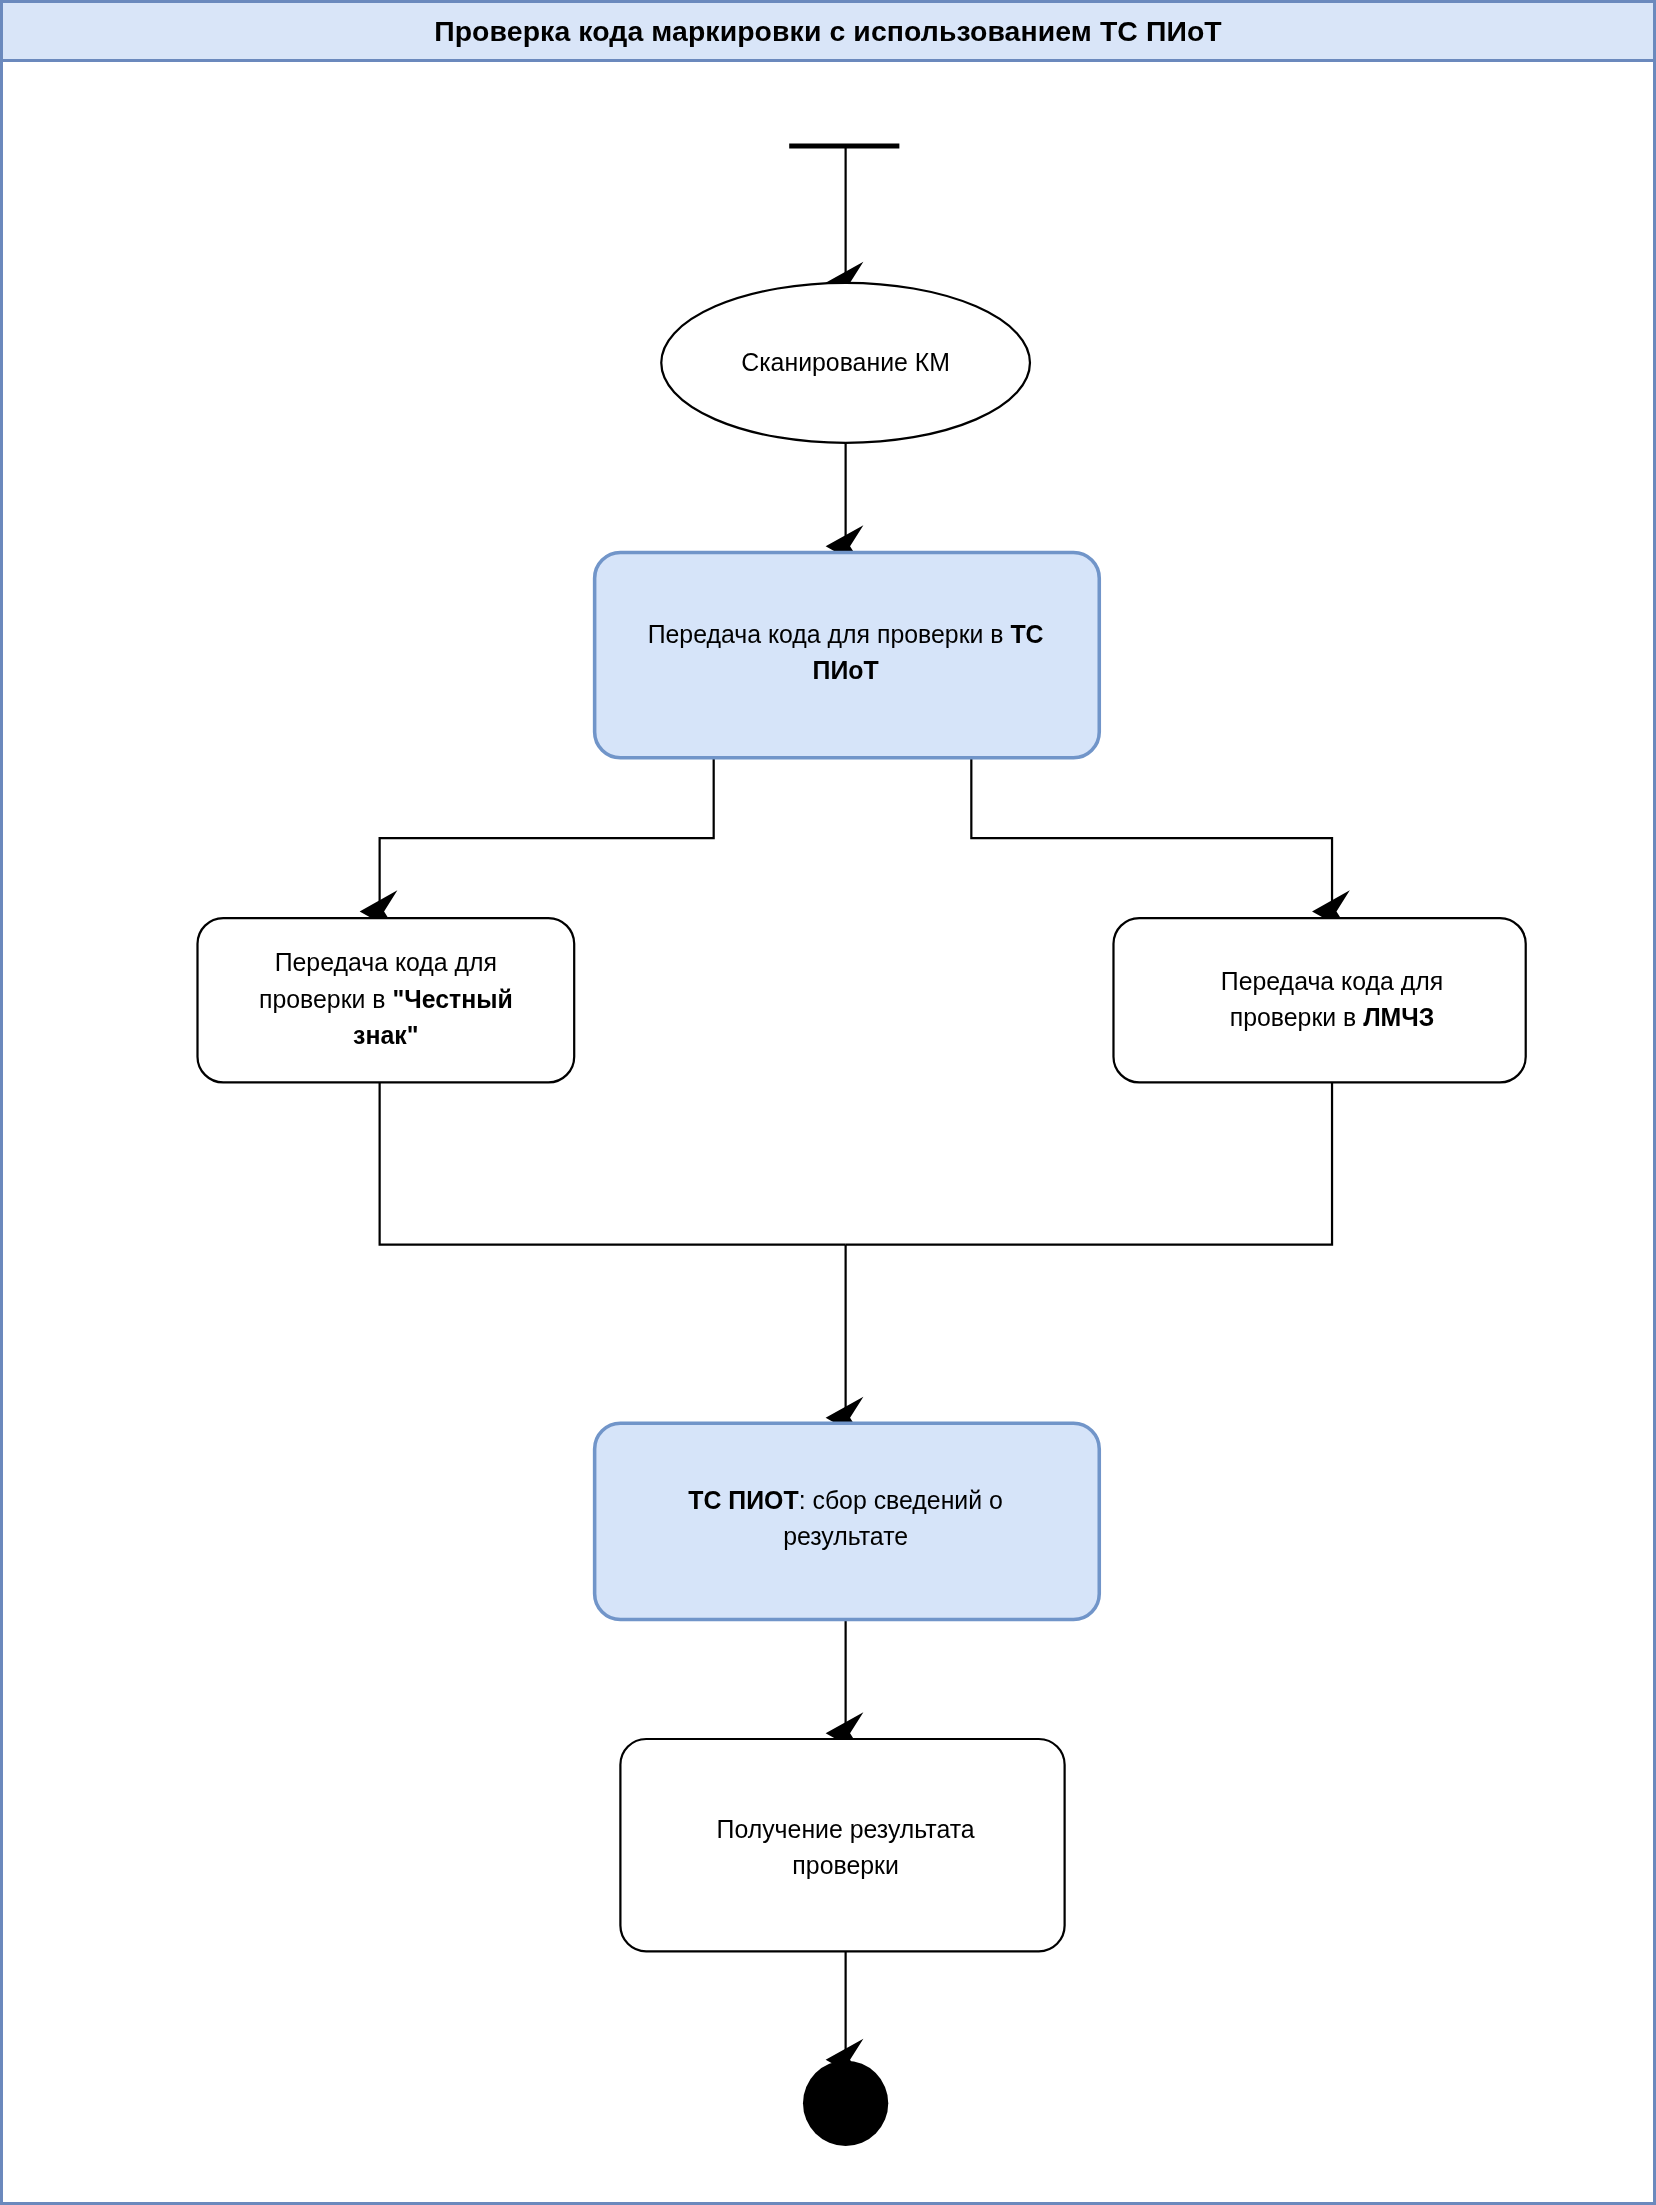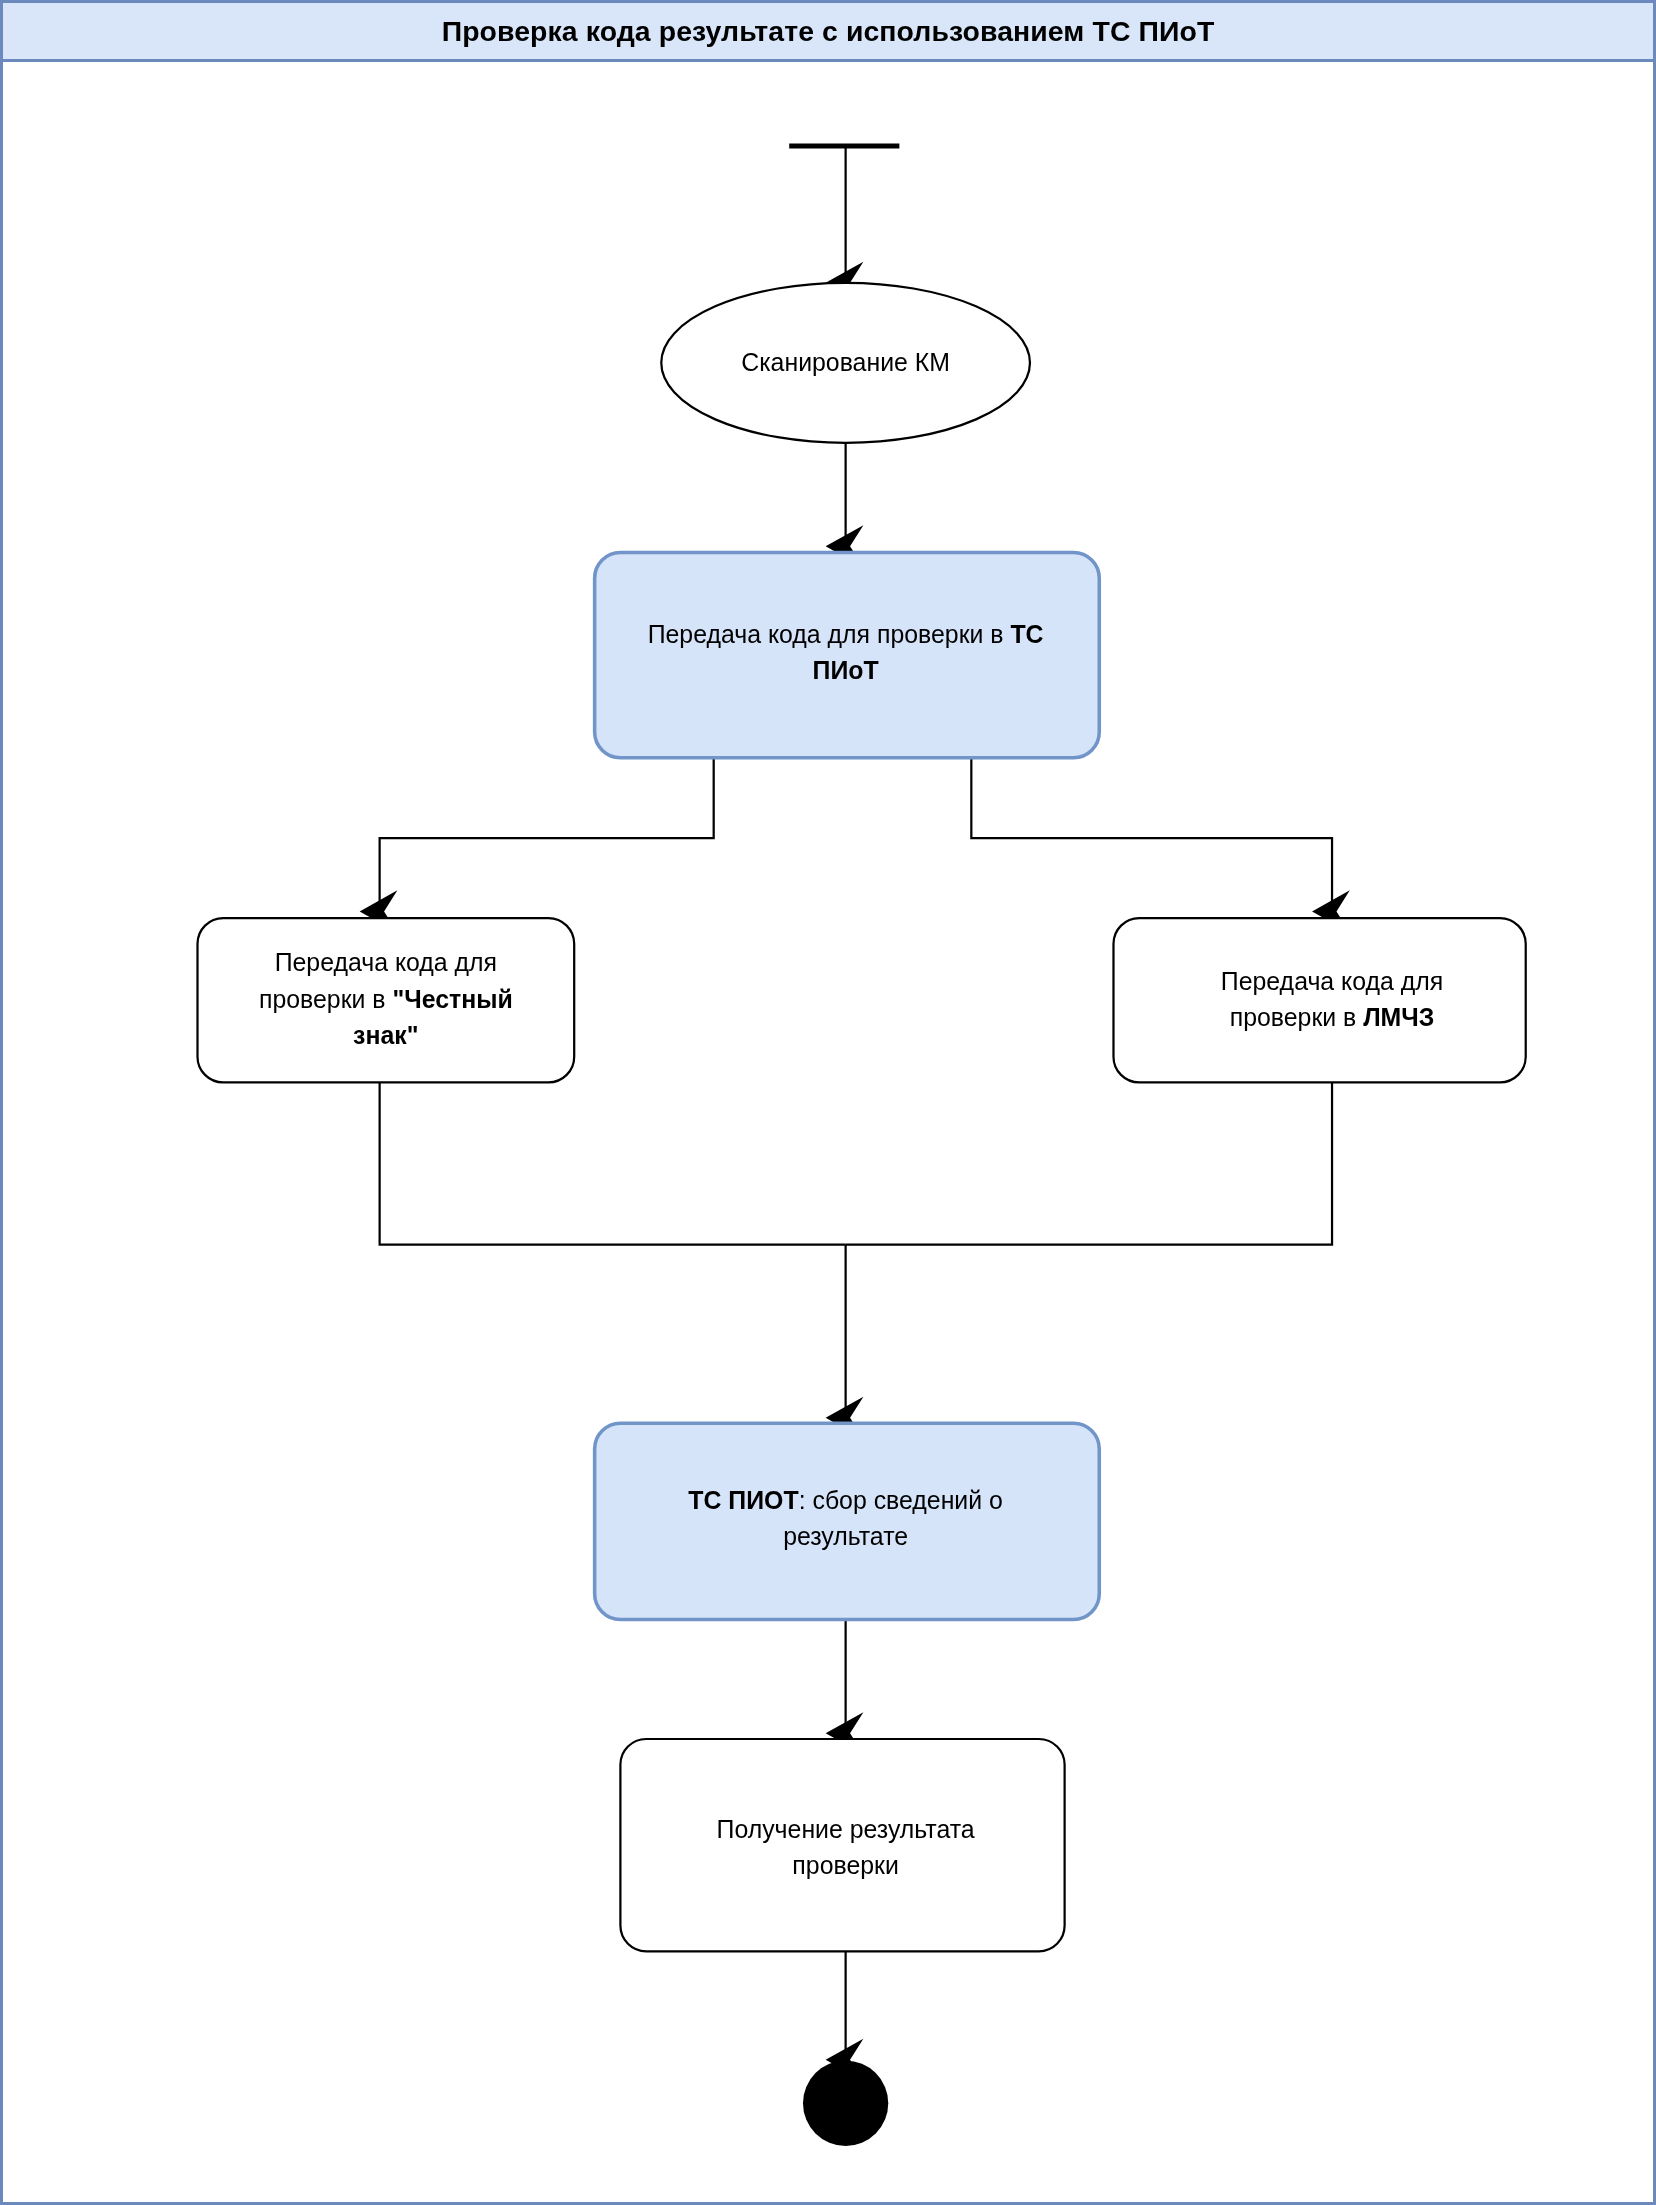--- a/index.html
+++ b/index.html
@@ -33,21 +33,21 @@
     font-size:56px;fill:#000;text-anchor:middle;
   }
   .b{font-weight:bold;}
 </style>
 </head>
 <body>
 
 <div id="page">
 
   <div id="titlebar">
-    <span class="ttl">Проверка кода результате с использованием ТС ПИоТ</span>
+    <span class="ttl">Проверка кода маркировки с использованием ТС ПИоТ</span>
   </div>
 
   <div id="canvas">
   <svg viewBox="0 0 3712 4948" xmlns="http://www.w3.org/2000/svg">
     <defs>
       <marker id="arrow" markerWidth="22" markerHeight="22" refX="10.5" refY="9" orient="auto" markerUnits="strokeWidth">
         <path d="M1,1 L10.5,18 L20,1 L10.5,7 Z" fill="#000"></path>
       </marker>
     </defs>
 

